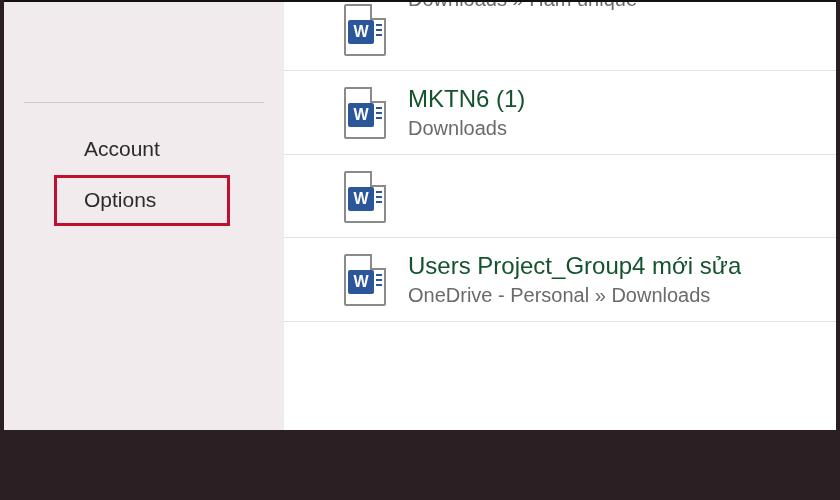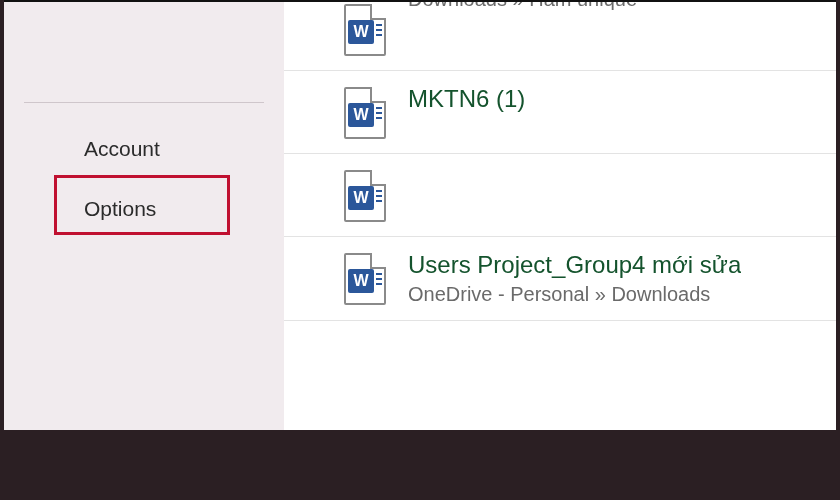--- a/index.html
+++ b/index.html
@@ -30,21 +30,21 @@
   .sidebar-item {
     padding: 14px 8px 14px 80px;
     font-size: 21px;
     color: #2b2b2b;
     cursor: pointer;
   }
   .sidebar-item.highlight {
     outline: 3px solid #c01030;
     outline-offset: -3px;
     margin: 0 54px 0 50px;
-    padding: 22px 0 14px 30px;
+    padding: 13px 0 14px 30px;
   }
   .content {
     flex: 1;
     background: #ffffff;
     padding-top: 0;
     overflow: hidden;
   }
   .doc-row {
     display: flex;
     align-items: flex-start;
@@ -153,20 +153,21 @@
         <div class="doc-page"></div>
         <div class="doc-w">W</div>
         <div class="doc-lines">
             <span></span>
             <span></span>
             <span></span>
           </div>
       </div>
       <div class="doc-text">
         <div class="doc-title">MKTN6 (1)</div>
+        <div class="doc-path">Downloads</div>
       </div>
     </div>
 
     <div class="doc-row">
       <div class="doc-icon">
         <div class="doc-page"></div>
         <div class="doc-w">W</div>
         <div class="doc-lines">
             <span></span>
             <span></span>

